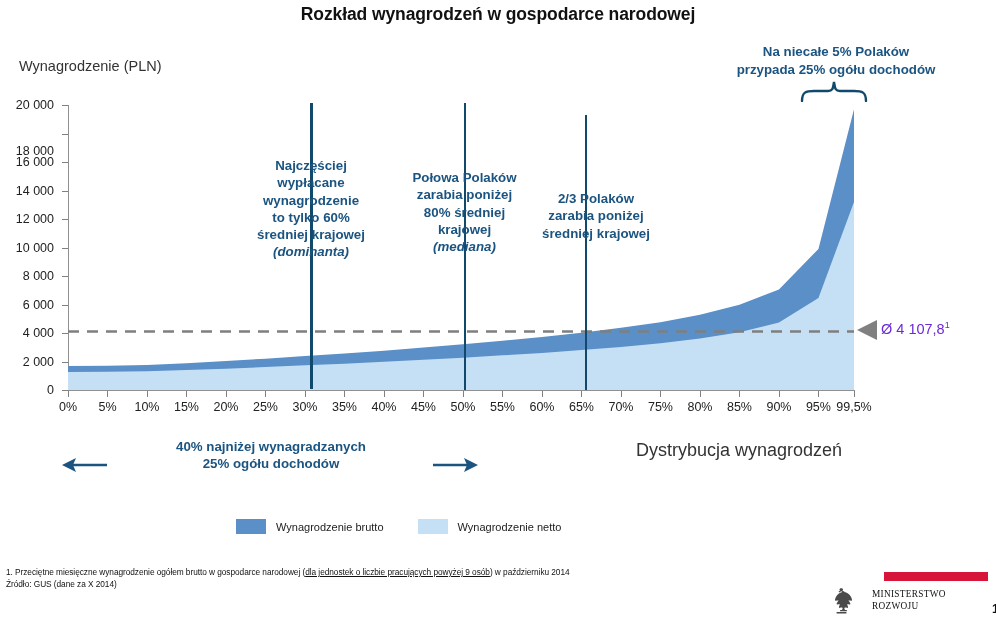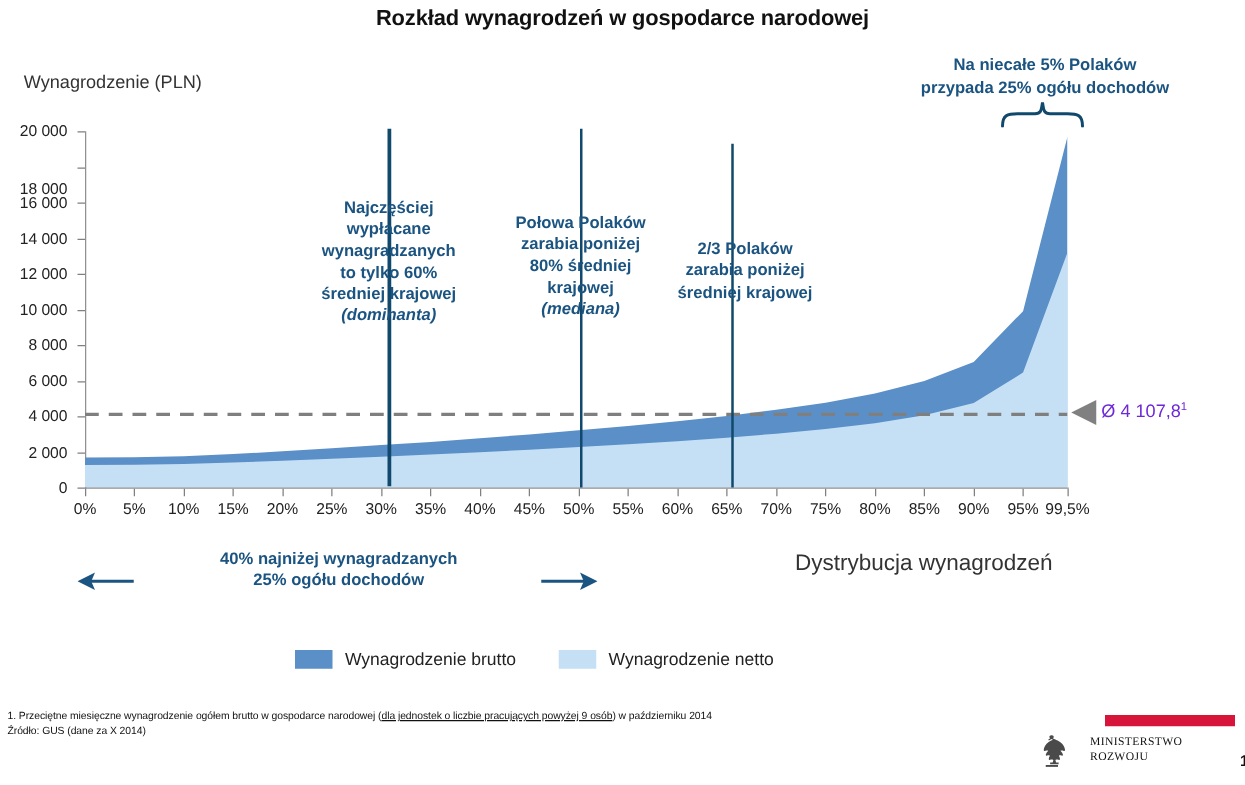--- a/index.html
+++ b/index.html
@@ -223,21 +223,21 @@
   .legend-item {
     display: flex;
     align-items: center;
     gap: 10px;
   }
   .legend-swatch {
     width: 30px;
     height: 15px;
   }
   .legend-label {
-    font-size: 14px;
+    font-size: 11px;
     color: #222222;
   }
 
   
   .footnote {
     position: absolute;
     left: 6px;
     top: 566px;
     font-size: 8.3px;
     color: #111111;
@@ -373,21 +373,21 @@
     <div class="x-label" style="left: 786px;">99,5%</div>
   </div>
 
 <div class="marker-line" style="left:310px; top:103px; height:286px;"></div>
 <div class="marker-line" style="left:464px; top:103px; height:287px; width:2px;"></div>
 <div class="marker-line" style="left:585px; top:115px; height:275px; width:2px;"></div>
 
 <div class="callout" style="left:245px; top:157px; width:132px;">
   <div>Najczęściej</div>
   <div>wypłacane</div>
-  <div>wynagradzanych</div>
+  <div>wynagrodzenie</div>
   <div>to tylko 60%</div>
   <div>średniej krajowej</div>
   <div><em>(dominanta)</em></div>
 </div>
 
 <div class="callout" style="left:396px; top:169px; width:137px;">
   <div>Połowa Polaków</div>
   <div>zarabia poniżej</div>
   <div>80% średniej</div>
   <div>krajowej</div>

